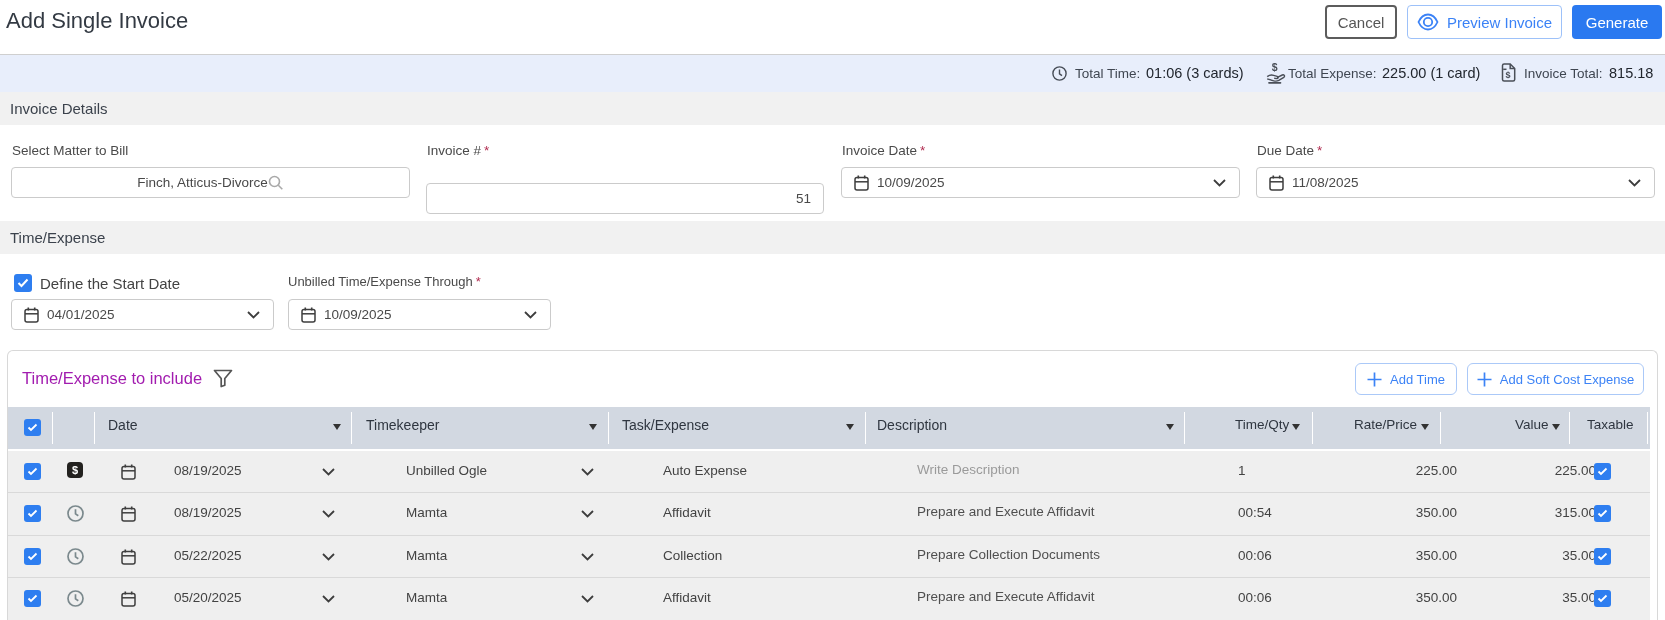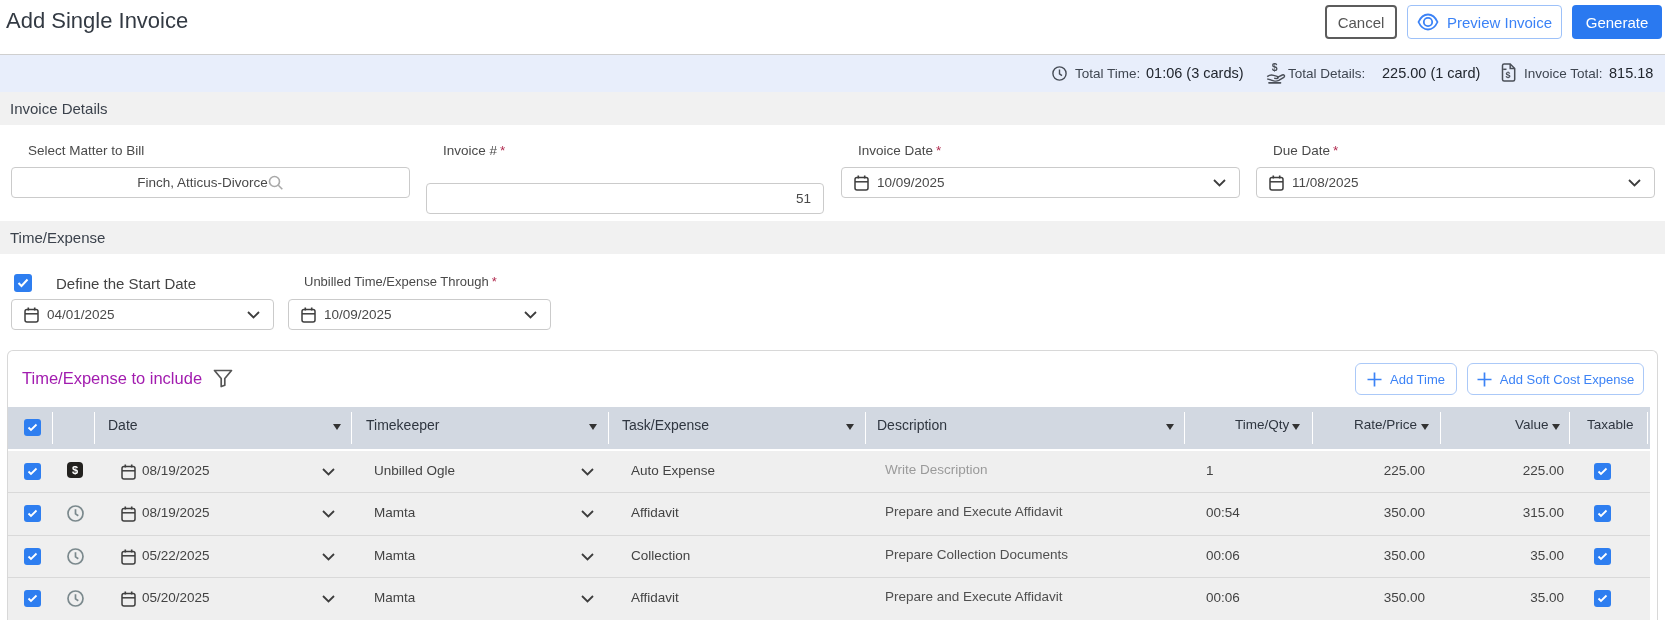--- a/index.html
+++ b/index.html
@@ -19,21 +19,21 @@
 
 #bluebar { left:0; top:54px; width:1665px; height:38px; background:#e8eefb; border-top:1px solid #cfcfcf; }
 .tlabel { top:66px; font-size:13.5px; color:#3f4651; }
 .tvalue { top:65px; font-size:14.5px; color:#21262e; }
 
 
 .band { left:0; width:1665px; height:33px; background:#f1f1f1; color:#3b424c;
   font-size:15px; display:flex; align-items:center; padding-left:10px; }
 
 
-.flabel { font-size:13.5px; color:#4a4a4a;margin-left:16px; }
+.flabel { font-size:13.5px; color:#4a4a4a; }
 .req { color:#b12c50; margin-left:3px; }
 .input { background:#fff; border:1px solid #cbcbcb; border-radius:4px; height:31px;
   display:flex; align-items:center; font-size:13.5px; color:#494949; }
 
 
 .cb { background:#2e7ef0; border-radius:3px; display:flex; align-items:center; justify-content:center; }
 
 
 #panel { left:7px; top:350px; width:1651px; height:270px; border:1px solid #d8d8d8;
   border-bottom:none; border-radius:6px 6px 0 0; background:#fff; }
@@ -42,21 +42,21 @@
   border:1px solid #abc9f8; border-radius:6px; color:#3c83f6;
   height:32px; top:363px; background:#fff; font-size:13px; }
 
 
 #thead { left:8px; top:407px; width:1642px; height:42px; background:#d2d8e1; }
 .hsep { top:412px; width:1px; height:32px; background:#fff; }
 .hlabel { top:417px; font-size:14px; color:#2f3640; }
 .tri { width:0; height:0; border-left:4.5px solid transparent; border-right:4.5px solid transparent;
   border-top:6px solid #333; top:424px; }
 .row { left:8px; width:1642px; background:#efefef; border-bottom:1px solid #d9d9d9; }
-.rtext { font-size:13.5px; color:#434343; }
+.rtext { font-size:13.5px; color:#434343;margin-left:32px; }
 .chev { stroke:#3d3d3d; stroke-width:1.8; fill:none; }
 </style>
 </head>
 <body>
 <div id="page">
 
   <div class="abs" id="title">Add Single Invoice</div>
   <div class="abs btn" id="btn-cancel">Cancel</div>
   <div class="abs btn" id="btn-preview">
     <svg width="22" height="18" viewBox="0 0 22 18" style="margin-right:8px">
@@ -72,21 +72,21 @@
     <path d="M7.5 3.6 V7.8 L10 9.6" fill="none" stroke="#464c56" stroke-width="1.4"></path>
   </svg>
   <div class="abs tlabel" style="left:1075px">Total Time:</div>
   <div class="abs tvalue" style="left:1146px">01:06 (3 cards)</div>
   <svg class="abs" style="left:1265px; top:61px" width="21" height="23" viewBox="0 0 21 23">
     <text x="6.7" y="10" font-size="10.5" font-weight="bold" fill="#4a4f58">$</text>
     <path d="M2.2 15.6 C4.2 14.1 6.6 13.7 8.6 14.3 L12.2 15.4 C13.7 15.9 13.2 17.9 11.6 17.6 L9.2 17.2" fill="none" stroke="#4a4f58" stroke-width="1.4"></path>
     <path d="M11.9 16.7 L17.3 14 C19 13.2 20.3 15.3 18.8 16.4 L13.8 19.4 C12.3 20.2 10.3 20.3 8.7 19.8 L2.2 17.8" fill="none" stroke="#4a4f58" stroke-width="1.4"></path>
     <path d="M4 21.8 H15.5" stroke="#4a4f58" stroke-width="1.7" stroke-linecap="round"></path>
   </svg>
-  <div class="abs tlabel" style="left:1288px">Total Details:</div>
+  <div class="abs tlabel" style="left:1288px">Total Expense:</div>
   <div class="abs tvalue" style="left:1382px">225.00 (1 card)</div>
   <svg class="abs" style="left:1501px; top:63px" width="15" height="19" viewBox="0 0 15 19">
     <path d="M1.5 2.5 A1.6 1.6 0 0 1 3.1 1 H9.2 L13.7 5.5 V16.5 A1.6 1.6 0 0 1 12.1 18 H3.1 A1.6 1.6 0 0 1 1.5 16.5 Z" fill="none" stroke="#4a4f58" stroke-width="1.5"></path>
     <path d="M9.2 1 V5.5 H13.7" fill="none" stroke="#4a4f58" stroke-width="1.5"></path>
     <path d="M2.2 6.3 H5.5" stroke="#4a4f58" stroke-width="1.5"></path>
     <text x="4.5" y="14.6" font-size="9" font-weight="bold" fill="#4a4f58">$</text>
   </svg>
   <div class="abs tlabel" style="left:1524px">Invoice Total:</div>
   <div class="abs tvalue" style="left:1609px">815.18</div>
 

